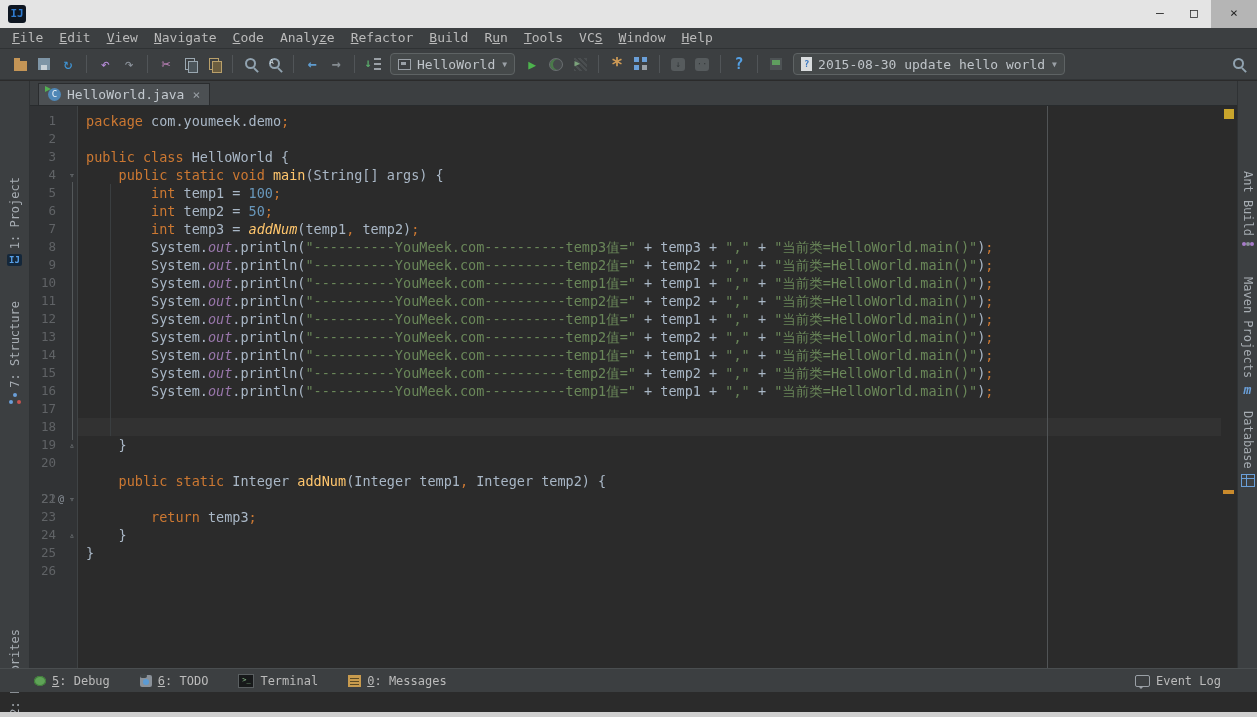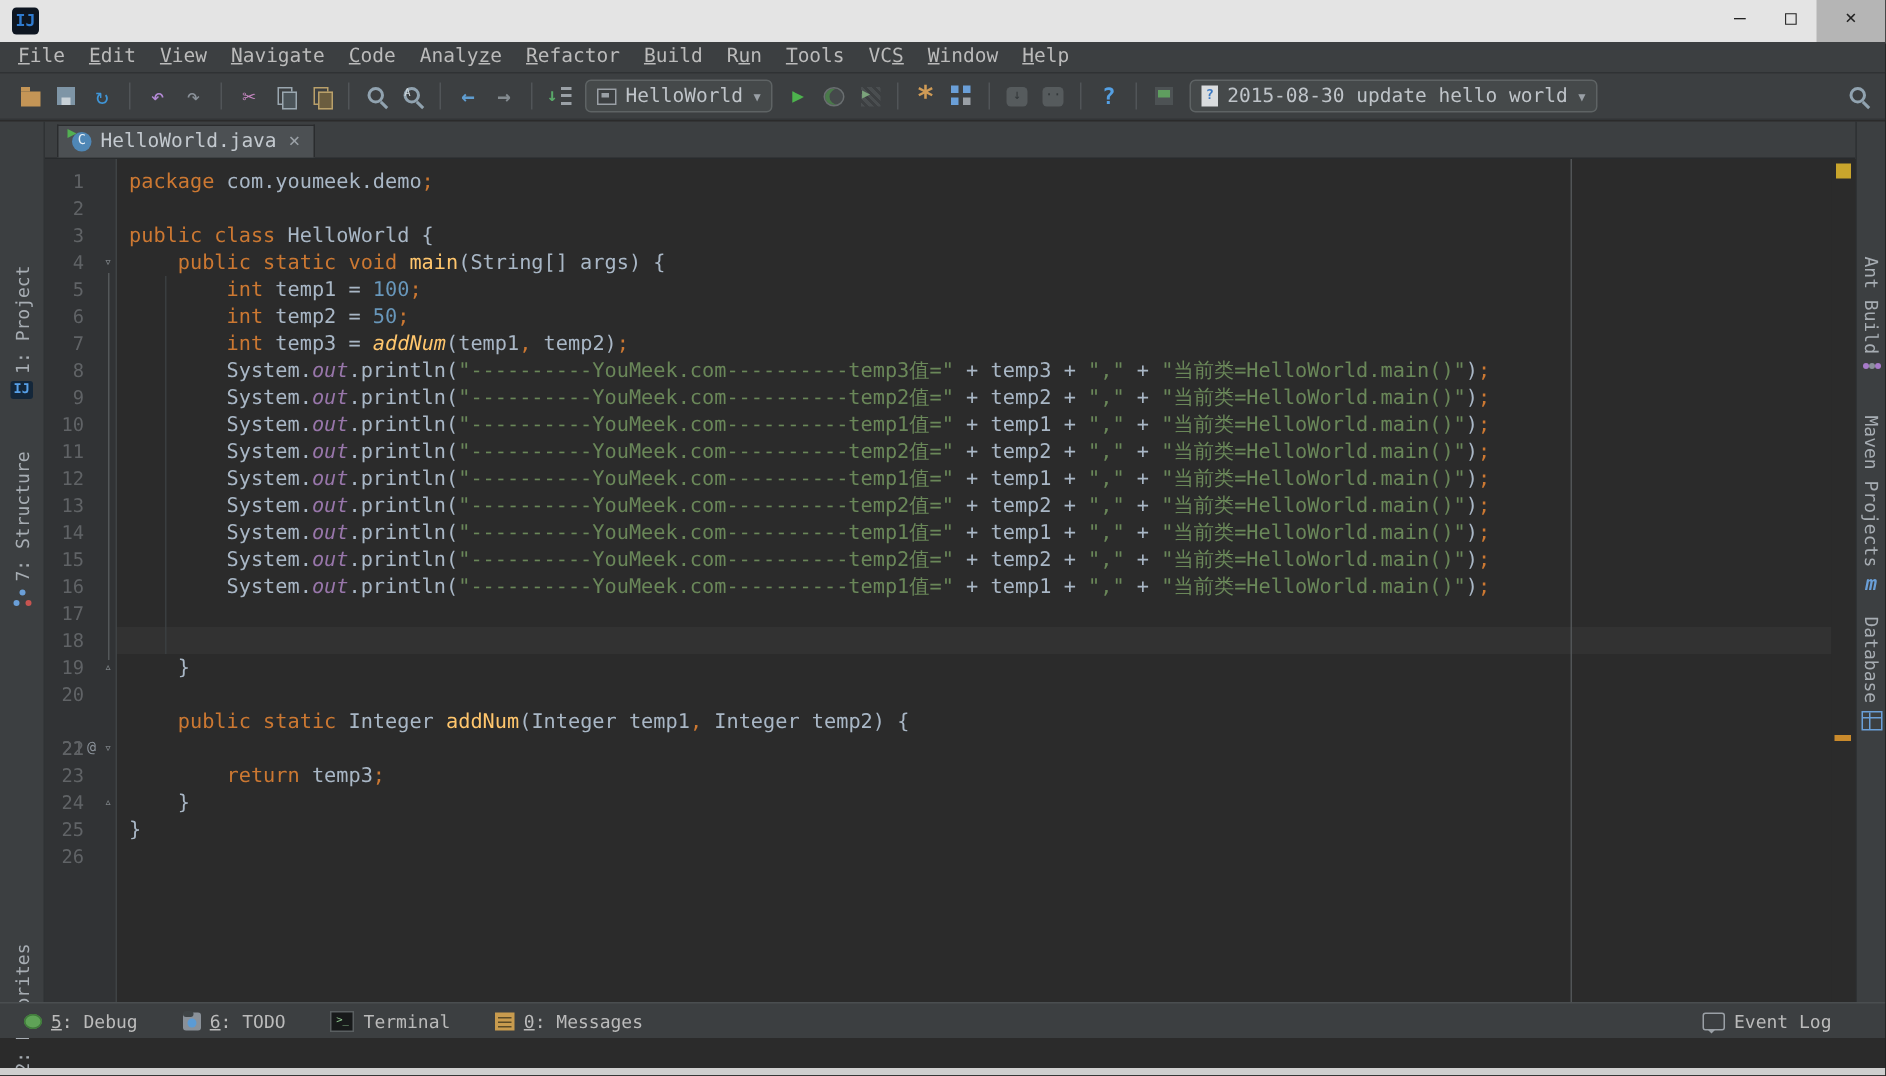--- a/index.html
+++ b/index.html
@@ -100,21 +100,21 @@
   .cl{position:absolute;left:8px;height:18px;line-height:18px;white-space:pre;font-size:13.5px;color:#a9b7c6;z-index:1;}
   .cl .k{color:#cc7832;} .cl .s{color:#6a8759;} .cl .n{color:#6897bb;} .cl .p{color:#cc7832;}
   .cl .f{color:#9876aa;font-style:italic;} .cl .m{color:#ffc66d;} .cl .c{color:#ffc66d;font-style:italic;}
   .cl .h{background:#4e4e32;color:#b9b98a;}
   .margin-guide{position:absolute;left:1017px;top:0;bottom:0;width:1px;background:#515456;z-index:2;}
   .stripe{position:absolute;right:0;top:0;bottom:0;width:16px;background:#2b2b2b;}
   .stripe-square{position:absolute;left:3px;top:3px;width:10px;height:10px;background:#c9a52c;}
   .stripe-dash{position:absolute;left:2px;top:384px;width:11px;height:4px;background:#c98a2c;}
   
   .bottombar{position:absolute;left:0;right:0;bottom:25px;height:24px;background:#3c3f41;border-top:1px solid #4a4e50;
-       display:flex;align-items:center;padding-left:16px;box-sizing:border-box;font-size:12px;color:#bbbbbb;}
+       display:flex;align-items:center;padding-left:34px;box-sizing:border-box;font-size:12px;color:#bbbbbb;}
   .bitem{display:flex;align-items:center;margin-right:30px;gap:6px;white-space:pre;}
   .bitem u{text-decoration:underline;}
   .eventlog{position:absolute;right:36px;display:flex;align-items:center;gap:6px;}
   .debug-ic{width:12px;height:10px;border-radius:50%;background:#5fa357;box-shadow:inset 0 0 0 1px #3f7a3a;}
   .todo-ic{width:12px;height:12px;background:#8a9199;border-radius:2px;position:relative;}
   .todo-ic::after{content:"";position:absolute;left:3px;top:4px;width:6px;height:6px;border-radius:50%;background:#5b9bd5;}
   .todo-ic::before{content:"";position:absolute;left:0;top:-1px;width:7px;height:4px;border-radius:2px;background:#3f4446;}
   .terminal-ic{width:14px;height:12px;background:#17191a;border:1px solid #5a5f61;color:#8fc68f;font-size:7px;line-height:11px;text-align:center;}
   .messages-ic{width:13px;height:12px;background:#c89b4e;position:relative;}
   .messages-ic::before{content:"";position:absolute;left:2px;top:3px;width:9px;height:1px;background:#5a4a26;box-shadow:0 3px 0 #5a4a26,0 6px 0 #5a4a26;}

